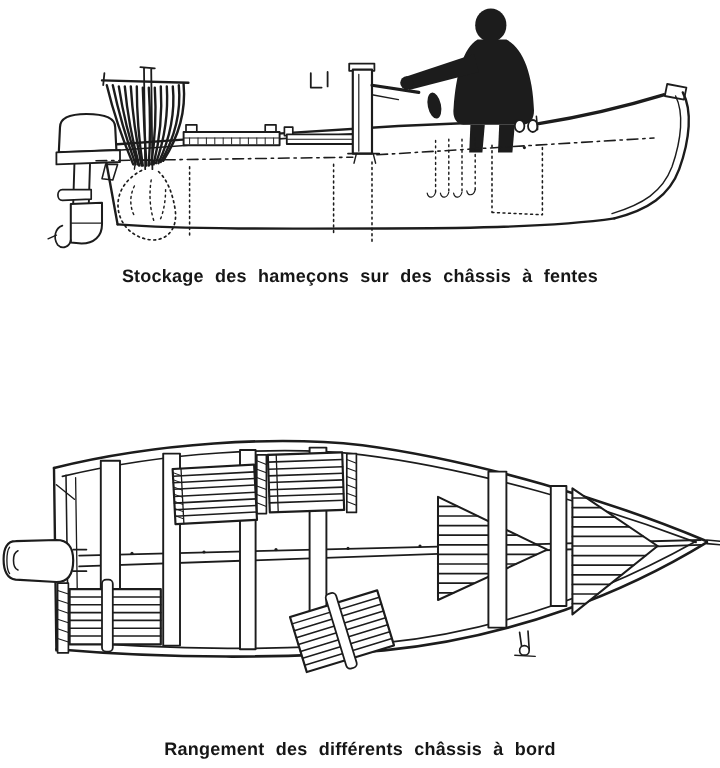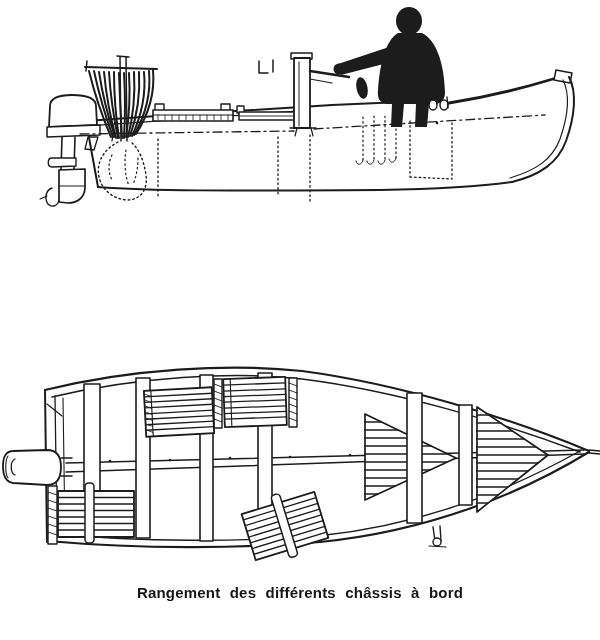--- a/index.html
+++ b/index.html
@@ -9,21 +9,21 @@
   .fig svg{display:block;}
   
   .k{stroke:#1c1c1c;fill:none;stroke-linecap:round;stroke-linejoin:round;}
   .w{fill:#ffffff;}
   .ink{fill:#1c1c1c;stroke:none;}
   .dot{stroke-dasharray:1.6,3;}
   .dd{stroke-dasharray:9,4,2,4;}
   .caption{position:absolute;left:0;width:600px;text-align:center;color:#161616;
            font-weight:bold;font-size:15px;line-height:21px;word-spacing:5px;letter-spacing:0.2px;}
   .caption-1{top:220px;}
-  .caption-2{top:582px;}
+  .caption-2{top:614px;}
 </style>
 </head>
 <body>
 
 <div class="page">
 
   <figure class="fig" style="top:0;">
     <svg width="600" height="218" viewBox="0 0 600 218">
 
       <g>
@@ -120,20 +120,21 @@
         <path class="k dd" stroke-width="1.3" d="M314,129 L545,115"></path>
         <path class="k dot" stroke-width="1.3" d="M158,139 L158,198 M278,137 L278,196 M310,135 L310,202"></path>
         <path class="k dot" stroke-width="1.2" d="M363,117 L363,160 M374,116 L374,160 M385,116 L385,160 M396,115 L396,158"></path>
         <path class="k" stroke-width="1" d="M363,160 C362,165 357,166 356,161 M374,160 C373,165 368,166 367,161 M385,160 C384,165 379,166 378,161 M396,158 C395,163 390,164 389,159"></path>
         <path class="k dot" stroke-width="1.3" d="M410,121 L410,177 M452,123 L452,179 M410,177 L452,179"></path>
         <circle class="ink" cx="437" cy="123" r="1.3"></circle>
       </g>
     </svg>
   </figure>
 
+  <figcaption class="caption caption-1">Stockage des hameçons sur des châssis à fentes</figcaption>
 
   <figure class="fig" style="top:352px;">
     <svg width="600" height="228" viewBox="0 0 600 228">
 
       <g>
         <path class="k" stroke-width="2.2" d="M45,38 C130,17 230,11 302,19 C400,32 510,66 589,99"></path>
         <path class="k" stroke-width="1.4" d="M52,45 C136,25 233,19 302,27 C398,39 503,71 580,100"></path>
         <path class="k" stroke-width="2.2" d="M47,189 C140,197 240,197 320,190 C430,179 522,141 589,100"></path>
         <path class="k" stroke-width="1.4" d="M53,182 C142,190 240,190 318,184 C426,173 512,137 580,99"></path>
         <path class="k" stroke-width="1.3" d="M589,98 L600,99 M589,101 L600,102"></path>

